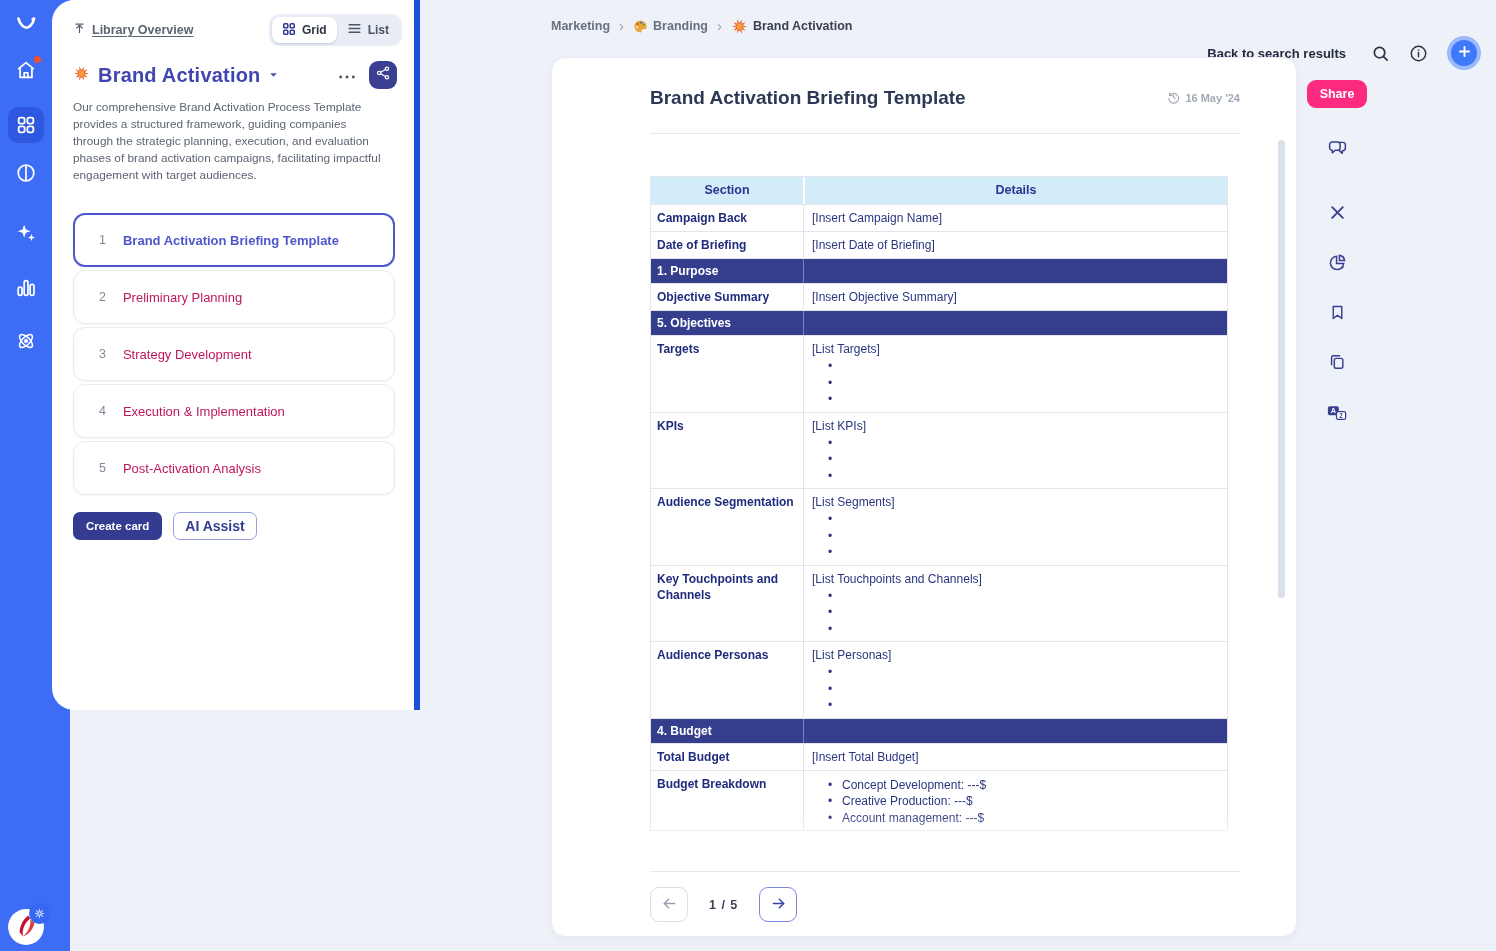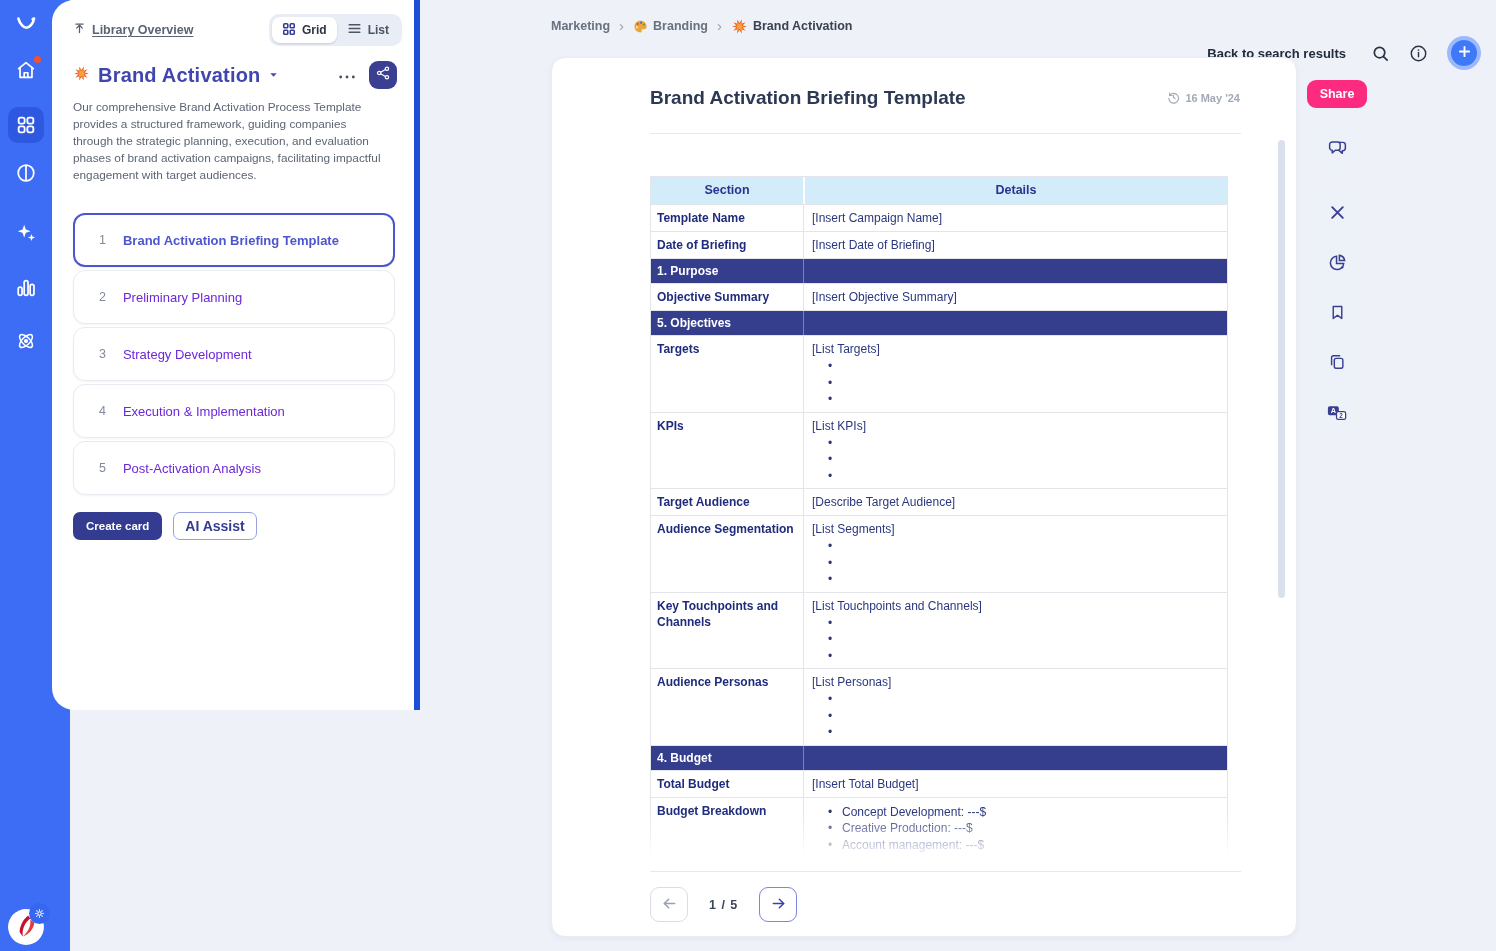--- a/index.html
+++ b/index.html
@@ -38,21 +38,21 @@
   .side-title-row{display:flex;justify-content:space-between;align-items:center;padding:15px 12px 0 21px;}
   .side-title{display:flex;align-items:center;gap:8px;}
   .ttl{font-size:20px;font-weight:800;color:#4046ae;letter-spacing:.2px;}
   .title-actions{display:flex;align-items:center;gap:13px;padding-right:5px;}
   .share-sq{width:28px;height:28px;background:#3a3f92;border-radius:9px;display:flex;align-items:center;justify-content:center;}
   .side-desc{margin:10px 30px 0 21px;font-size:11.8px;line-height:17px;color:#5c6573;}
   .side-list{margin:29px 19px 0 21px;display:flex;flex-direction:column;gap:3px;}
   .side-card{height:54px;background:#fff;border:1px solid #e9ebf2;border-radius:12px;display:flex;
              align-items:center;padding-left:25px;gap:17px;box-shadow:0 1px 2px rgba(30,40,80,.05);}
   .side-num{font-size:12.5px;color:#818a99;}
-  .side-label{font-size:13px;color:#6d28d9;font-weight:500;}
+  .side-label{font-size:13px;color:#be185d;font-weight:500;}
   .side-card.selected{border:2px solid #4d56cd;padding-left:24px;}
   .side-card.selected .side-label{color:#4d56cd;font-weight:600;}
   .side-actions{display:flex;gap:11px;margin:17px 0 0 21px;}
   .btn-create{background:#333c90;color:#fff;font-size:11.5px;font-weight:700;border:none;border-radius:7px;
               padding:6px 13px;font-family:inherit;}
   .btn-ai{background:#fff;color:#333c90;font-size:14px;font-weight:700;border:1.5px solid #99a0df;
           border-radius:7px;padding:5px 11px;font-family:inherit;}
 
   
   .breadcrumb{position:absolute;left:551px;top:0;height:52px;display:flex;align-items:center;gap:9px;font-size:12.5px;}
@@ -332,21 +332,21 @@
       </div>
     </header>
     <div class="doc-divider" data-interactable="false"></div>
     <div class="doc-body" data-interactable="false">
       <div class="btable" data-interactable="false">
           <div class="t-row t-head" data-interactable="false">
             <div class="t-cell t-hcell" data-interactable="false">Section</div>
             <div class="t-cell t-hcell" data-interactable="false">Details</div>
           </div>
           <div class="t-row" data-interactable="false">
-            <div class="t-cell t-label" data-interactable="false">Template Name</div>
+            <div class="t-cell t-label" data-interactable="false">Campaign Back</div>
             <div class="t-cell t-value" data-interactable="false">
               <div class="t-valtext" data-interactable="false">[Insert Campaign Name]</div>
             </div>
           </div>
           <div class="t-row" data-interactable="false">
             <div class="t-cell t-label" data-interactable="false">Date of Briefing</div>
             <div class="t-cell t-value" data-interactable="false">
               <div class="t-valtext" data-interactable="false">[Insert Date of Briefing]</div>
             </div>
           </div>
@@ -377,26 +377,20 @@
           </div>
           <div class="t-row" data-interactable="false">
             <div class="t-cell t-label" data-interactable="false">KPIs</div>
             <div class="t-cell t-value" data-interactable="false">
               <div class="t-valtext" data-interactable="false">[List KPIs]</div>
               <ul class="t-bullets" data-interactable="false">
                 <li data-interactable="false"></li>
                 <li data-interactable="false"></li>
                 <li data-interactable="false"></li>
               </ul>
-            </div>
-          </div>
-          <div class="t-row" data-interactable="false">
-            <div class="t-cell t-label" data-interactable="false">Target Audience</div>
-            <div class="t-cell t-value" data-interactable="false">
-              <div class="t-valtext" data-interactable="false">[Describe Target Audience]</div>
             </div>
           </div>
           <div class="t-row" data-interactable="false">
             <div class="t-cell t-label" data-interactable="false">Audience Segmentation</div>
             <div class="t-cell t-value" data-interactable="false">
               <div class="t-valtext" data-interactable="false">[List Segments]</div>
               <ul class="t-bullets" data-interactable="false">
                 <li data-interactable="false"></li>
                 <li data-interactable="false"></li>
                 <li data-interactable="false"></li>

